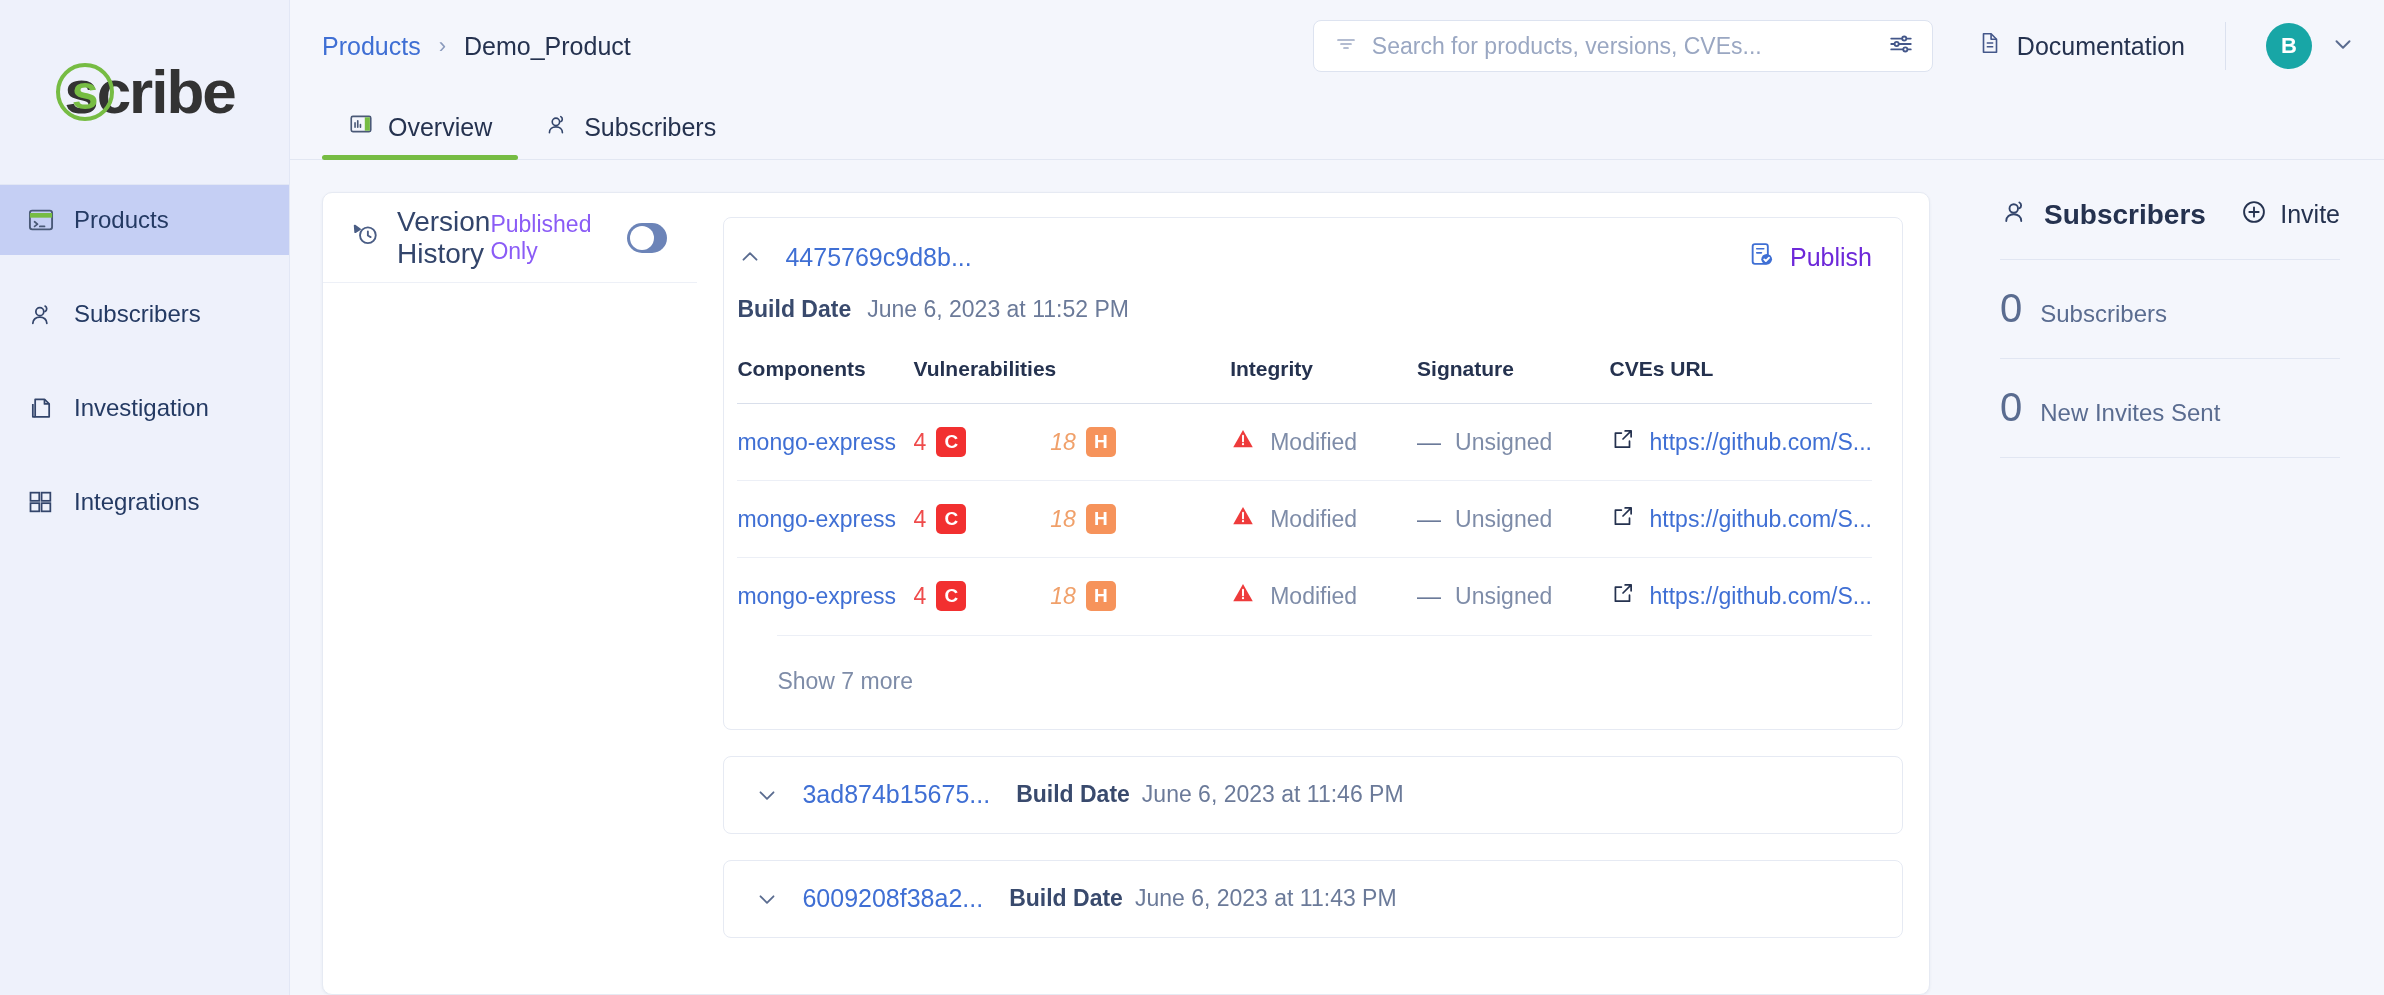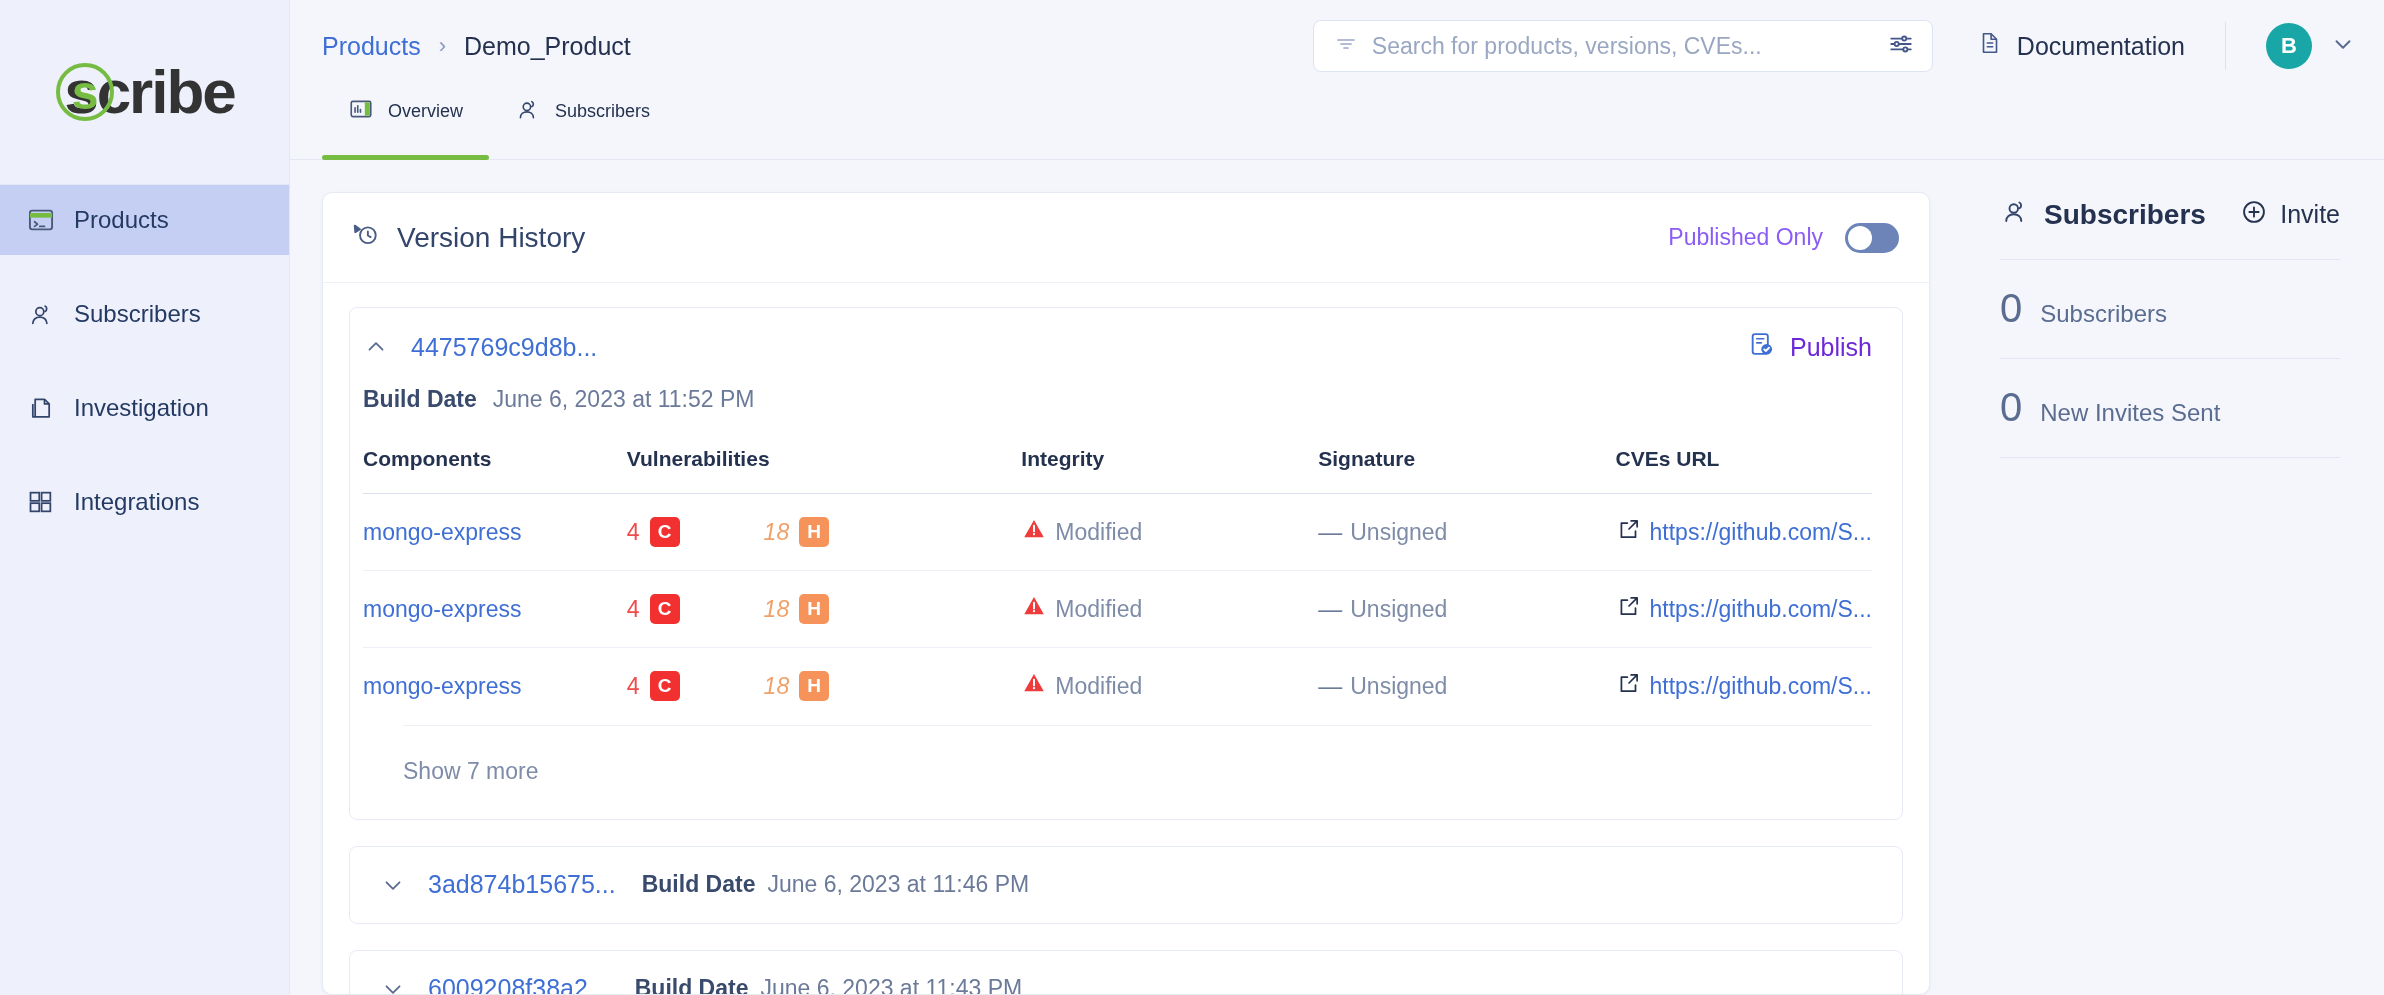--- a/index.html
+++ b/index.html
@@ -81,36 +81,36 @@
   .caret-down { margin-left: 18px; cursor: pointer; }
 
   
   .tabs {
     display: flex; align-items: flex-end; gap: 0;
     padding: 0 0 0 32px; height: 68px; flex: 0 0 68px;
     border-bottom: 1px solid #e2e7f2;
   }
   .tab {
     display: flex; align-items: center; gap: 14px;
-    padding: 0 26px 32px 26px; font-size: 18px; color: #25324f;
+    padding: 0 26px 16px 26px; font-size: 25px; color: #25324f;
     cursor: pointer; position: relative;
   }
   .tab.active::after {
     content:""; position:absolute; left:0; right:0; bottom:-1px;
     height: 5px; background: #76bc43; border-radius: 3px;
   }
 
   
   .body { flex: 1 1 auto; display: flex; min-height: 0; }
   .content { flex: 1 1 auto; padding: 32px 40px 0 32px; min-width: 0; }
 
   .panel {
     background: #ffffff; border: 1px solid #e6eaf3; border-radius: 10px;
     box-shadow: 0 1px 3px rgba(40,60,110,.06);
-    height: 100%; display: flex; flex-direction: column; overflow: hidden;
+    height: 100%; display: flex; flex-direction: row; overflow: hidden;
   }
   .panel-head {
     height: 90px; flex: 0 0 90px;
     display: flex; align-items: center; padding: 0 30px 0 28px;
     border-bottom: 1px solid #edf0f7;
   }
   .panel-title { display:flex; align-items:center; gap: 16px; font-size: 28px; color: #33456b; }
   .publish-only { margin-left: auto; display: flex; align-items: center; gap: 22px; }
   .publish-only-label { font-size: 23px; color: #8b5cf6; }
   .toggle {
@@ -153,21 +153,21 @@
   .vuln-num { font-size: 23px; }
   .vuln-num.crit { color: #ef4b4b; }
   .vuln-num.high { color: #f0a06a; font-style: italic; }
   .sev-badge {
     width: 30px; height: 30px; border-radius: 5px; color:#fff;
     font-size: 19px; font-weight: 700;
     display:flex; align-items:center; justify-content:center;
   }
   .sev-badge.crit { background:#f23030; }
   .sev-badge.high { background:#f6935b; }
-  .cell-inline { display:flex; align-items:center; gap: 8px; text-align: center; }
+  .cell-inline { display:flex; align-items:center; gap: 14px; text-align: center; }
   .muted { color: #7e8ca8; }
   .dash { color:#6b7a99; font-size: 24px; }
   .repo-link { color:#3f6fd4; cursor:pointer; }
   .show-more {
     font-size: 23px; color:#7e8ca8; cursor:pointer;
     padding: 32px 0 34px 0; border-top: 1px solid #eceff6; margin-left: 40px;
   }
 
   .ver-row {
     border: 1px solid #e6eaf3; border-radius: 8px; background:#fff;

